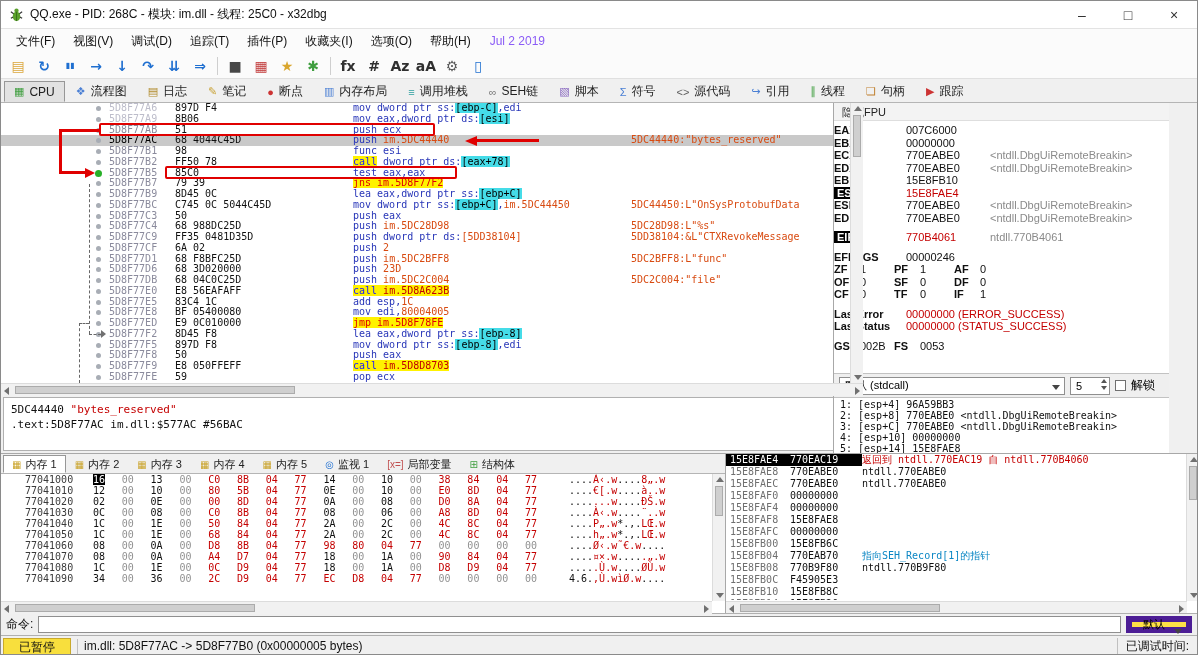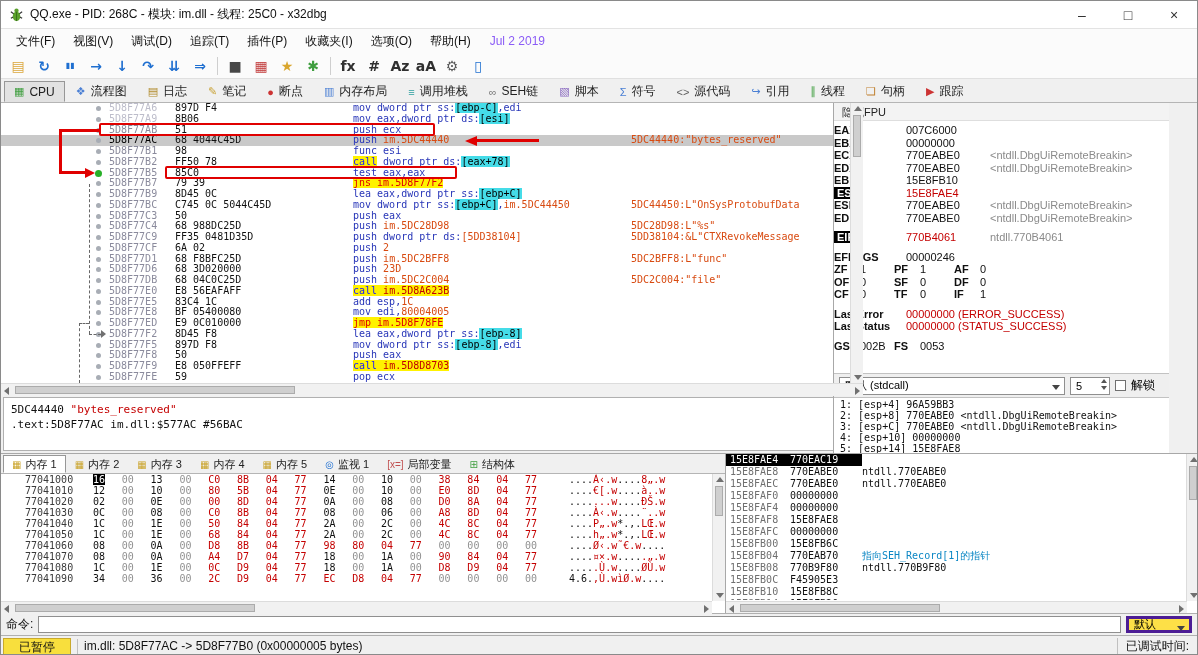--- a/index.html
+++ b/index.html
@@ -124,21 +124,21 @@
   .trd{border-left:4px solid transparent;border-right:4px solid transparent;border-top:5px solid #707070}
   .trl{border-top:4px solid transparent;border-bottom:4px solid transparent;border-right:5px solid #707070}
   .trr{border-top:4px solid transparent;border-bottom:4px solid transparent;border-left:5px solid #707070}
   .thumbv{position:absolute;left:2px;right:2px;background:#cfcfcf;border:1px solid #ababab}
   .thumbh{position:absolute;top:2px;bottom:2px;background:#cfcfcf;border:1px solid #ababab}
 
   
   .cmdrow{position:absolute;left:0;top:612px;width:100%;height:22px;background:#f0f0f0;border-top:1px solid #b0b0b0;display:flex;align-items:center;gap:5px;padding:0 5px}
   .cmdlbl{font-size:12px;color:#111}
   .cmdinput{flex:1;height:17px;border:1px solid #8f8f8f;background:#fff;font-family:"DejaVu Sans Mono",monospace;font-size:11px;padding:0 4px}
-  .cmdcombo{width:66px;height:17px;background:#fde047;border:3px solid #4c1d95;display:flex;align-items:center;padding-left:5px;font-size:11px;position:relative}
+  .cmdcombo{width:66px;height:17px;background:#fde047;border:6px solid #4c1d95;display:flex;align-items:center;padding-left:11px;font-size:11px;position:relative}
 
   
   .statusbar{position:absolute;left:0;top:634px;width:100%;height:21px;background:#f0f0f0;border-top:1px solid #b0b0b0;display:flex;align-items:center;font-size:12px}
   .paused{background:#f8df3d;border:1px solid #c9a92c;padding:0 15px;height:17px;line-height:16px;margin-left:2px;color:#111}
   .sbsep{width:1px;height:15px;background:#c0c0c0;margin:0 6px}
   .sbmsg{color:#111}
   .sbright{margin-left:auto;padding:0 8px;border-left:1px solid #c0c0c0;color:#111;height:17px;line-height:17px}
 </style>
 </head>
 <body>
@@ -470,21 +470,21 @@
     </div>
     <div class="sb sb-h" style="left:0;top:147px;width:711px;height:13px">
       <span class="tr trl" style="left:3px;top:3px"></span>
       <span class="tr trr" style="right:3px;top:3px"></span>
       <div class="thumbh" style="left:14px;width:240px"></div>
     </div>
   </div>
 
   <div class="stackwrap">
     <div class="stackrows">
-        <div class="sr sel"><span class="saddr">15E8FAE4</span><span class="sval">770EAC19</span></div>
+        <div class="sr sel"><span class="saddr">15E8FAE4</span><span class="sval">770EAC19</span><span class="scmt red">返回到 ntdll.770EAC19 自 ntdll.770B4060</span></div>
         <div class="sr"><span class="saddr">15E8FAE8</span><span class="sval">770EABE0</span><span class="scmt">ntdll.770EABE0</span></div>
         <div class="sr"><span class="saddr">15E8FAEC</span><span class="sval">770EABE0</span><span class="scmt">ntdll.770EABE0</span></div>
         <div class="sr"><span class="saddr">15E8FAF0</span><span class="sval">00000000</span><span class="scmt"></span></div>
         <div class="sr"><span class="saddr">15E8FAF4</span><span class="sval">00000000</span><span class="scmt"></span></div>
         <div class="sr"><span class="saddr">15E8FAF8</span><span class="sval">15E8FAE8</span><span class="scmt"></span></div>
         <div class="sr"><span class="saddr">15E8FAFC</span><span class="sval">00000000</span><span class="scmt"></span></div>
         <div class="sr"><span class="saddr">15E8FB00</span><span class="sval">15E8FB6C</span><span class="scmt"></span></div>
         <div class="sr"><span class="saddr">15E8FB04</span><span class="sval">770EAB70</span><span class="scmt blue">指向SEH_Record[1]的指针</span></div>
         <div class="sr"><span class="saddr">15E8FB08</span><span class="sval">770B9F80</span><span class="scmt">ntdll.770B9F80</span></div>
         <div class="sr"><span class="saddr">15E8FB0C</span><span class="sval">F45905E3</span><span class="scmt"></span></div>

